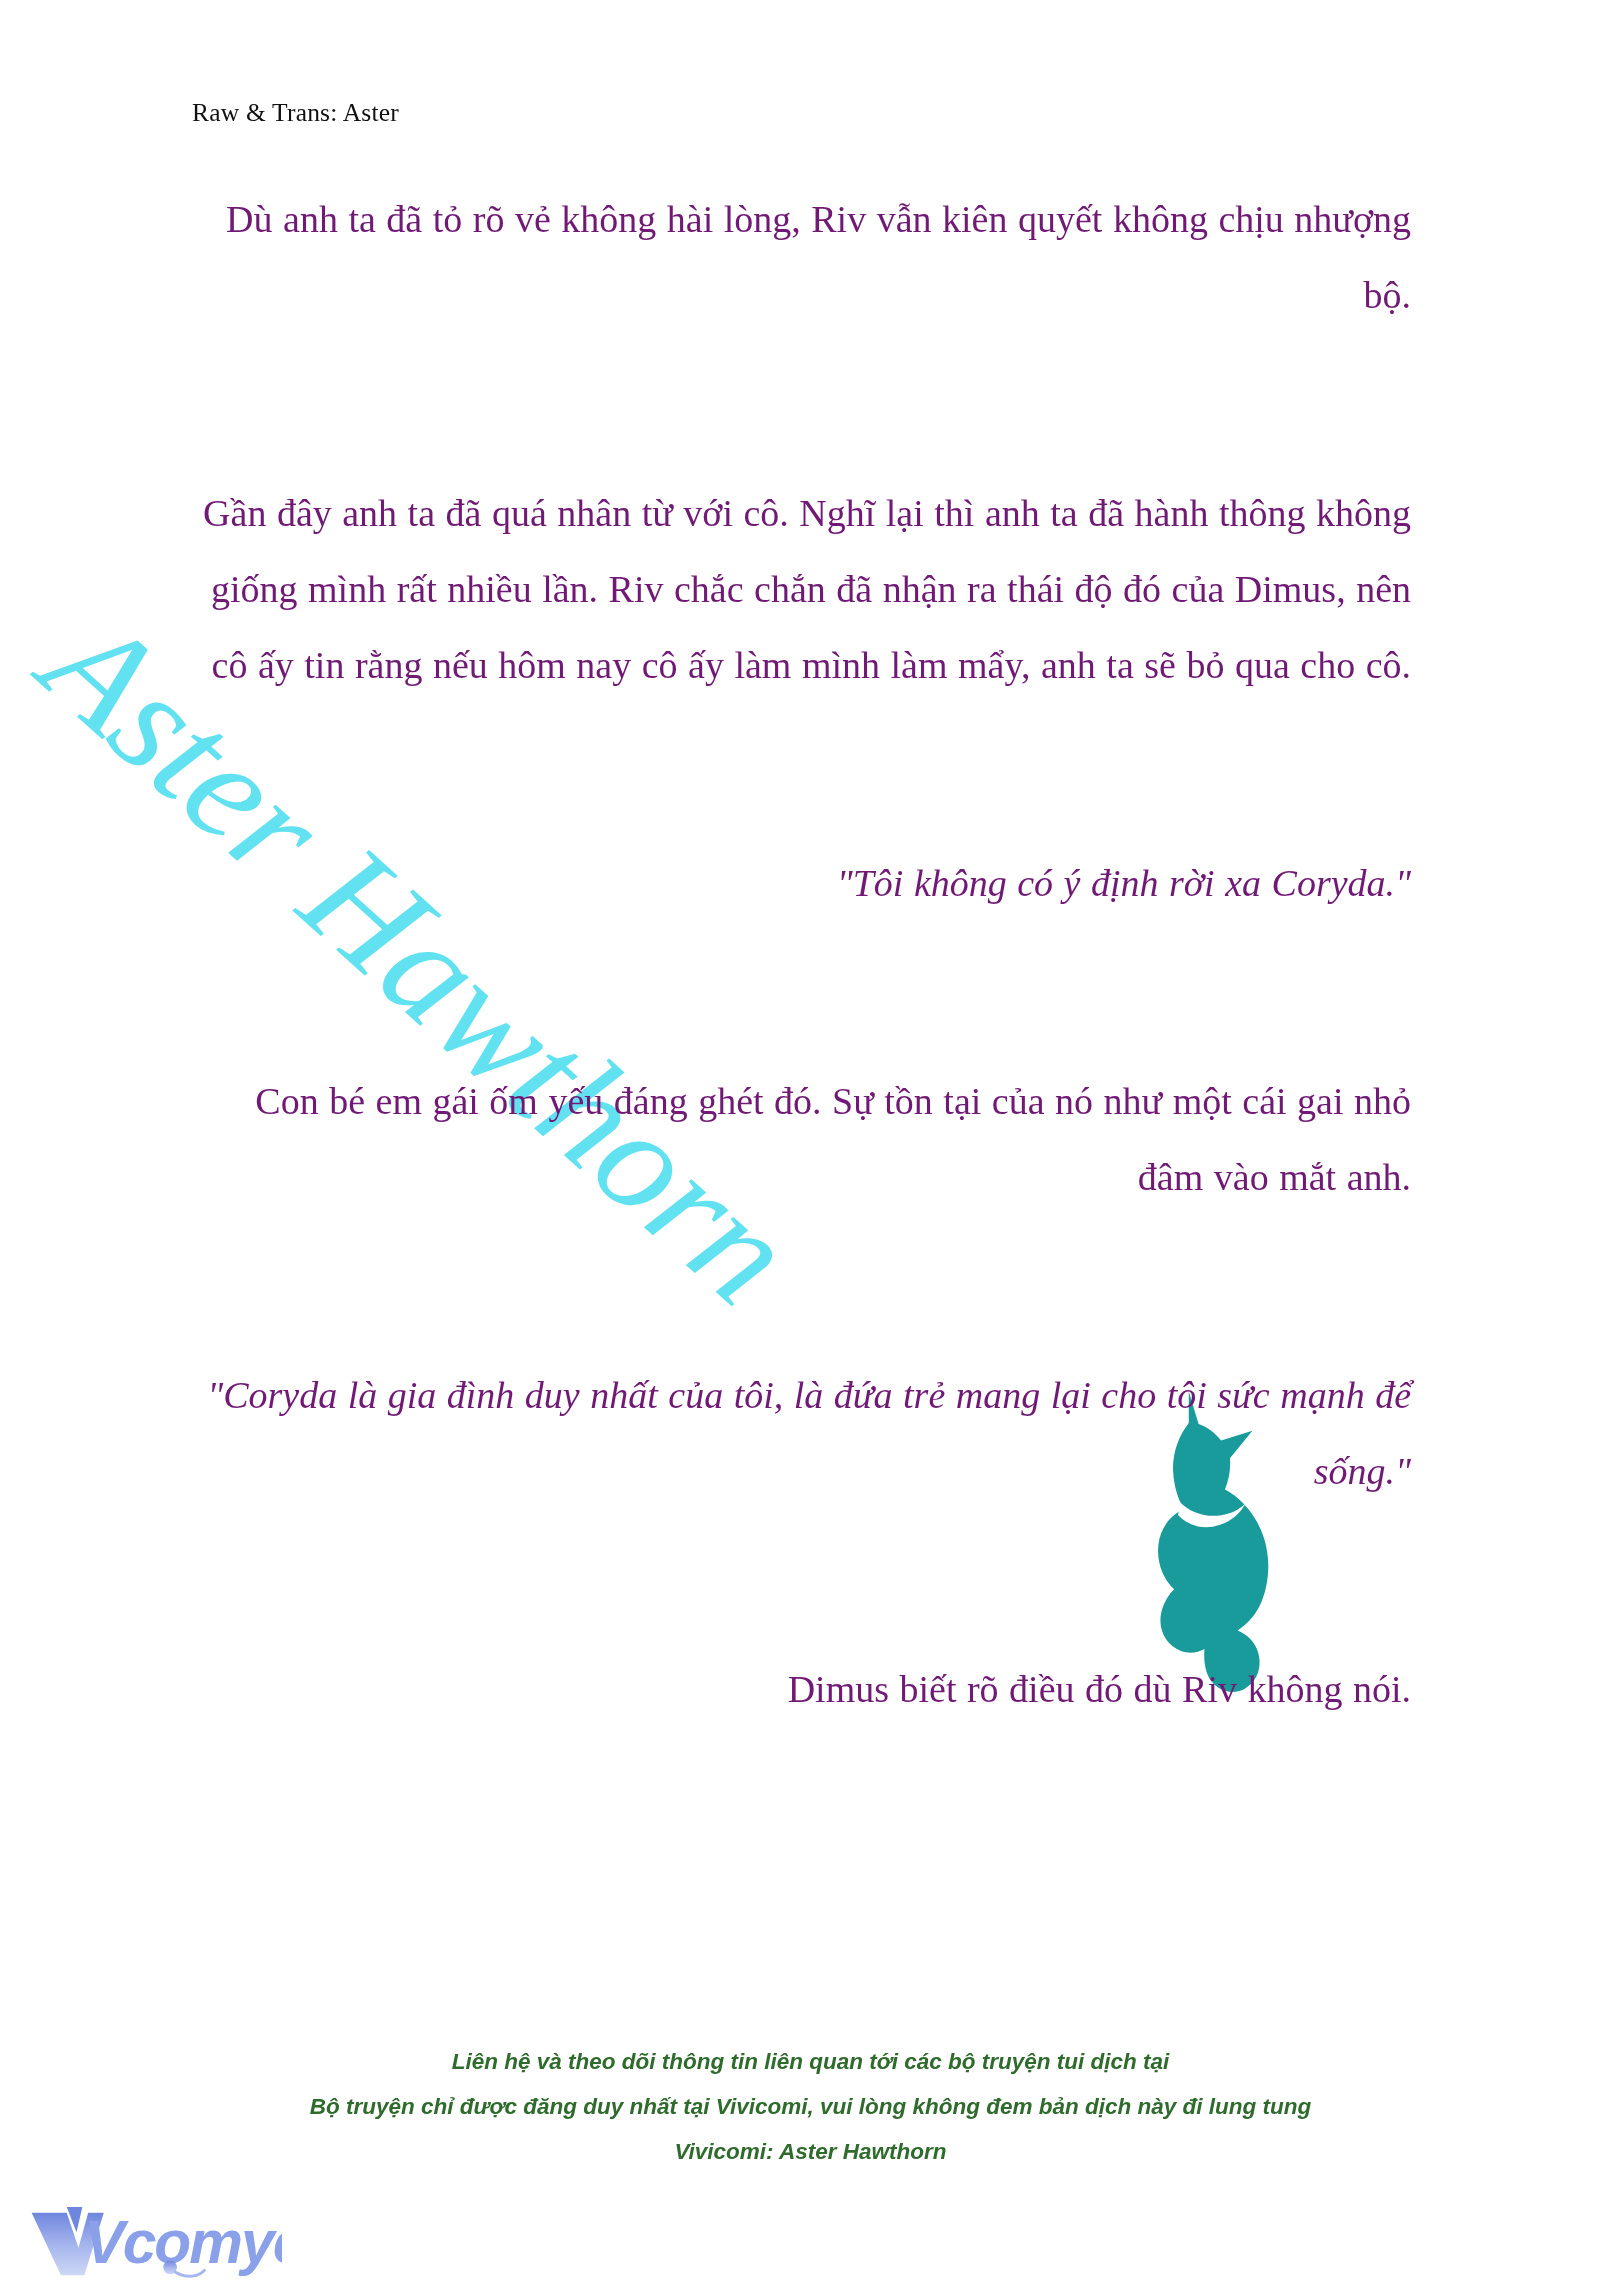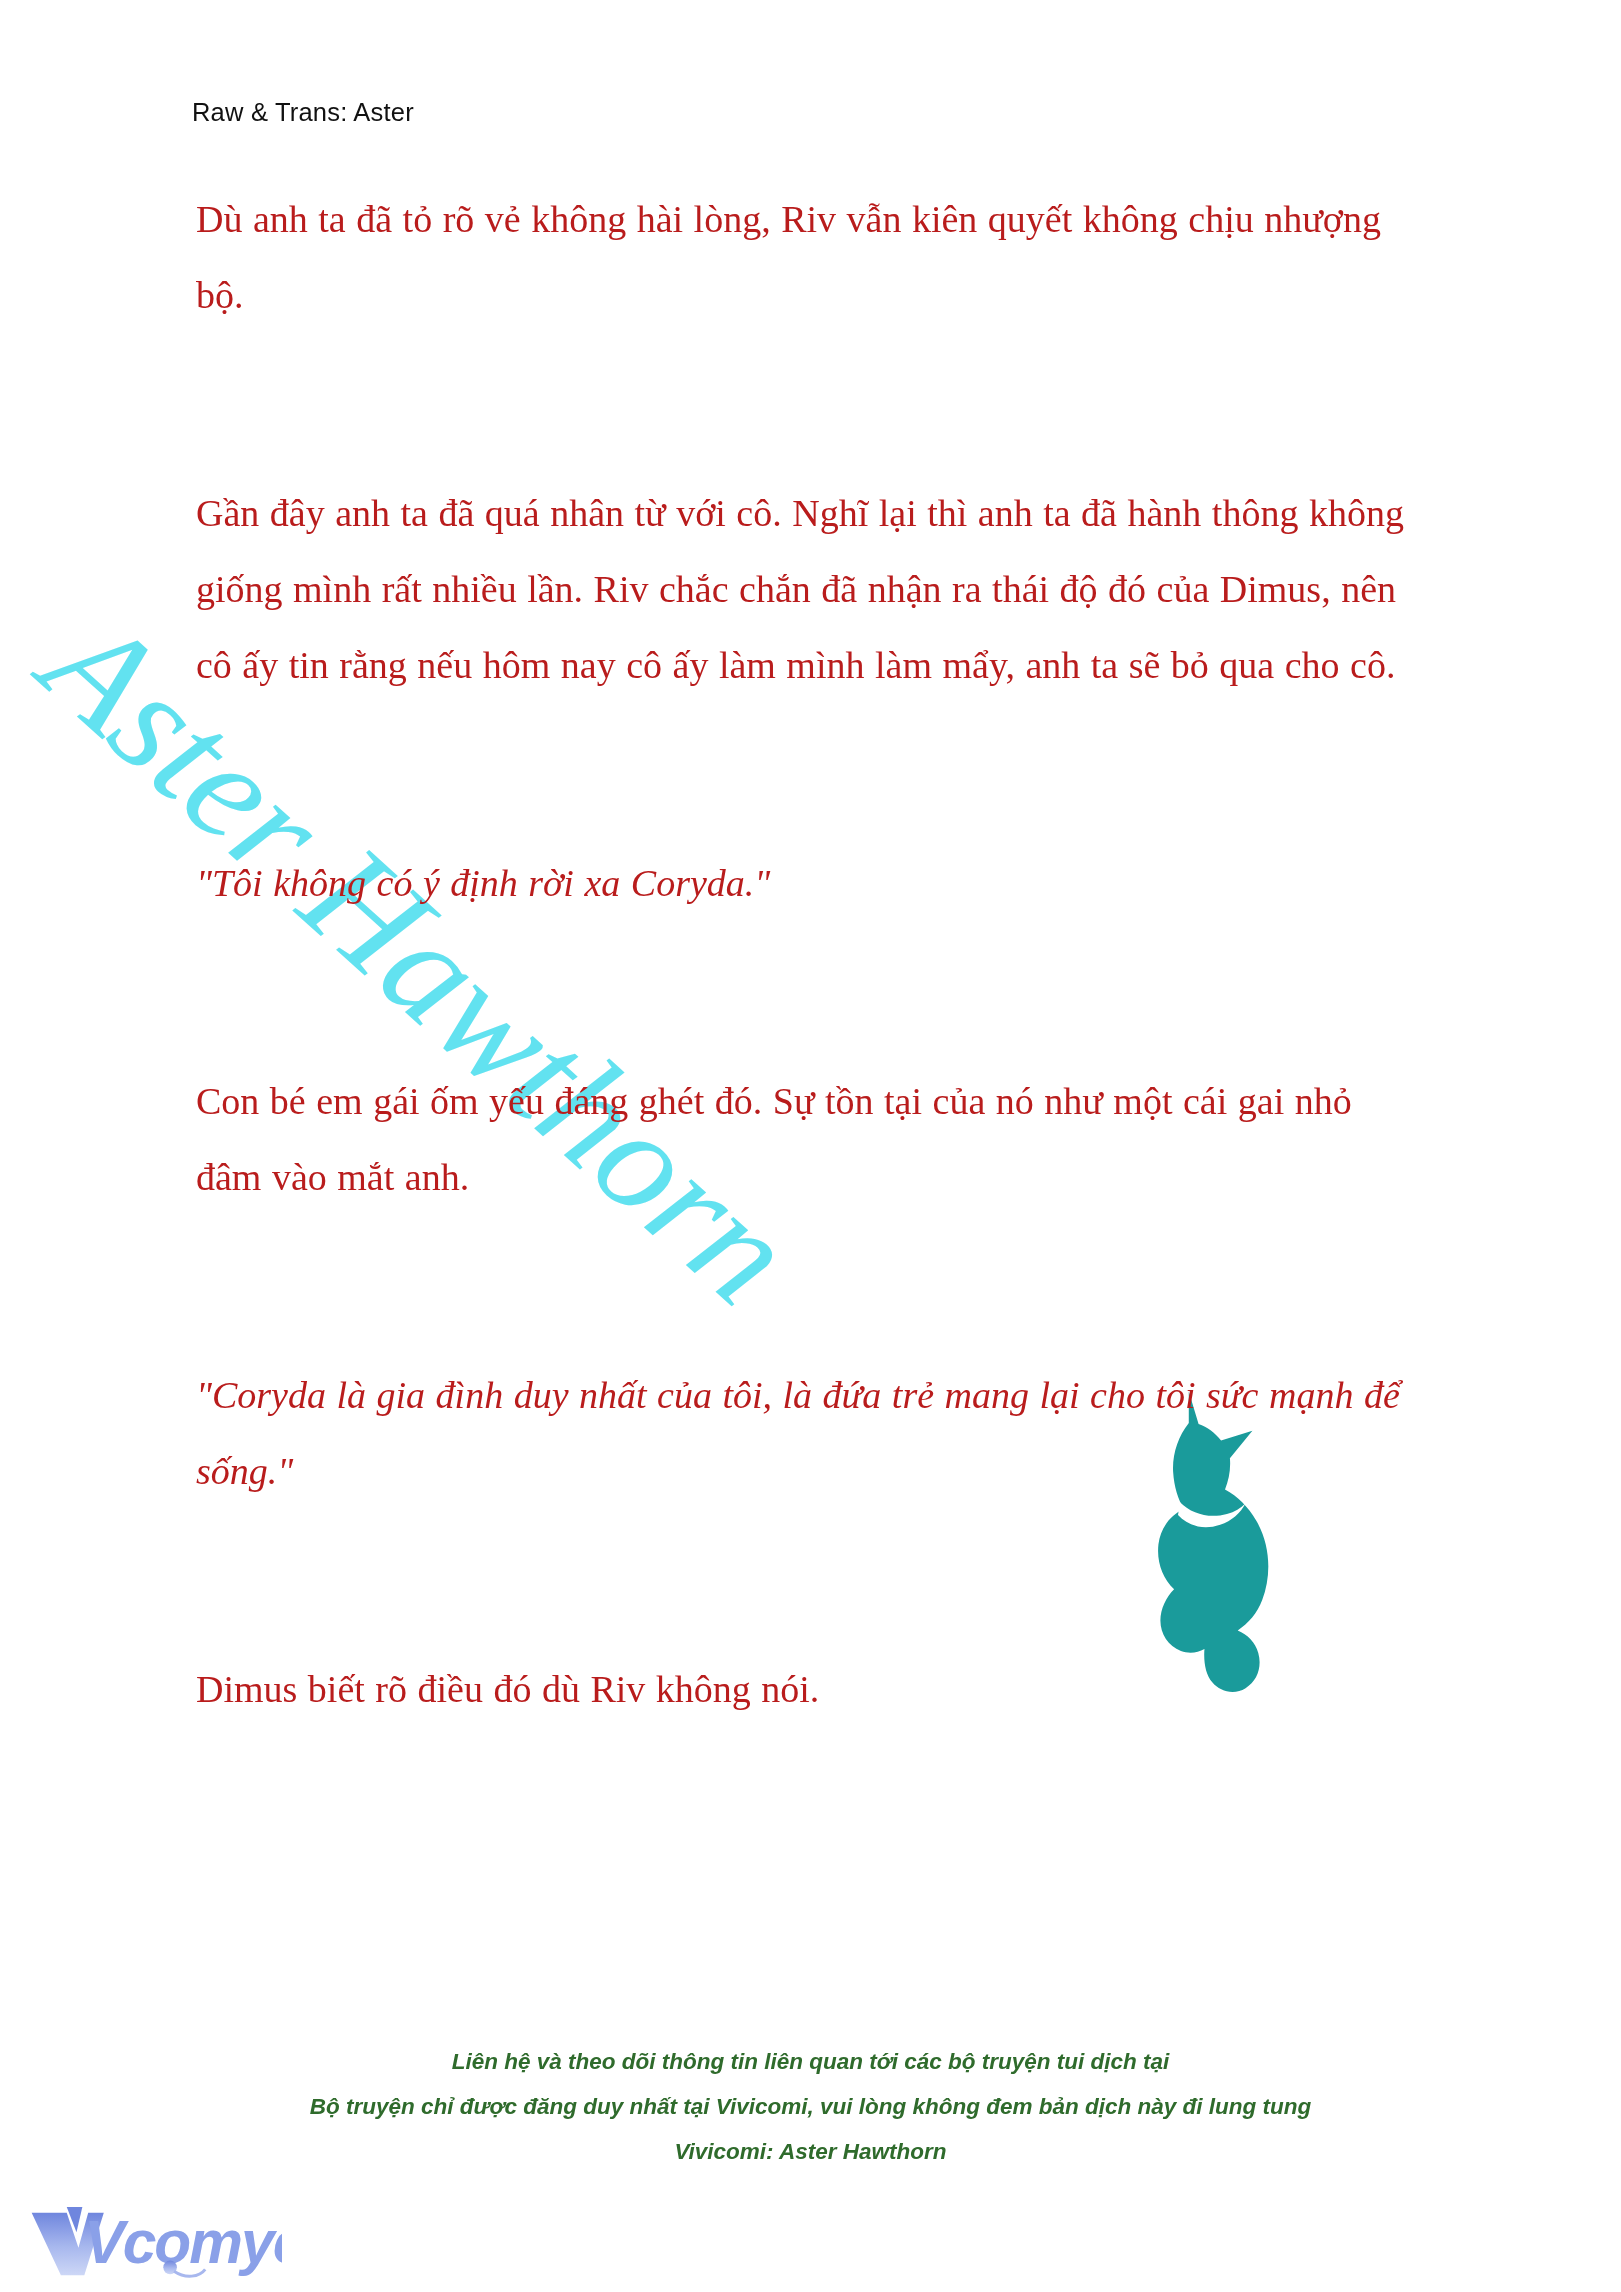--- a/index.html
+++ b/index.html
@@ -14,21 +14,21 @@
     background: #ffffff;
     overflow: hidden;
     font-family: "Liberation Serif", "DejaVu Serif", serif;
   }
 
   
   .header {
     position: absolute;
     left: 192px;
     top: 98px;
-    font-family: Liberation Sans, sans-serif;
+    font-family: Liberation Serif, serif;
     font-size: 25.5px;
     color: #111111;
     letter-spacing: 0.2px;
     white-space: nowrap;
   }
 
   
   .watermark {
     position: absolute;
     left: 118px;
@@ -62,23 +62,23 @@
   .content {
     position: absolute;
     left: 196px;
     top: 181px;
     width: 1215px;
     z-index: 4;
   }
   .para {
     font-size: 38px;
     line-height: 76px;
-    color: #b91c1c;
+    color: #701a75;
     margin: 0;
-    text-align: left;
+    text-align: right;
     word-spacing: 1px;
   }
   .para.italic {
     font-style: italic;
   }
   .gap-lg { height: 142px; }
 
   
   .footer {
     position: absolute;

